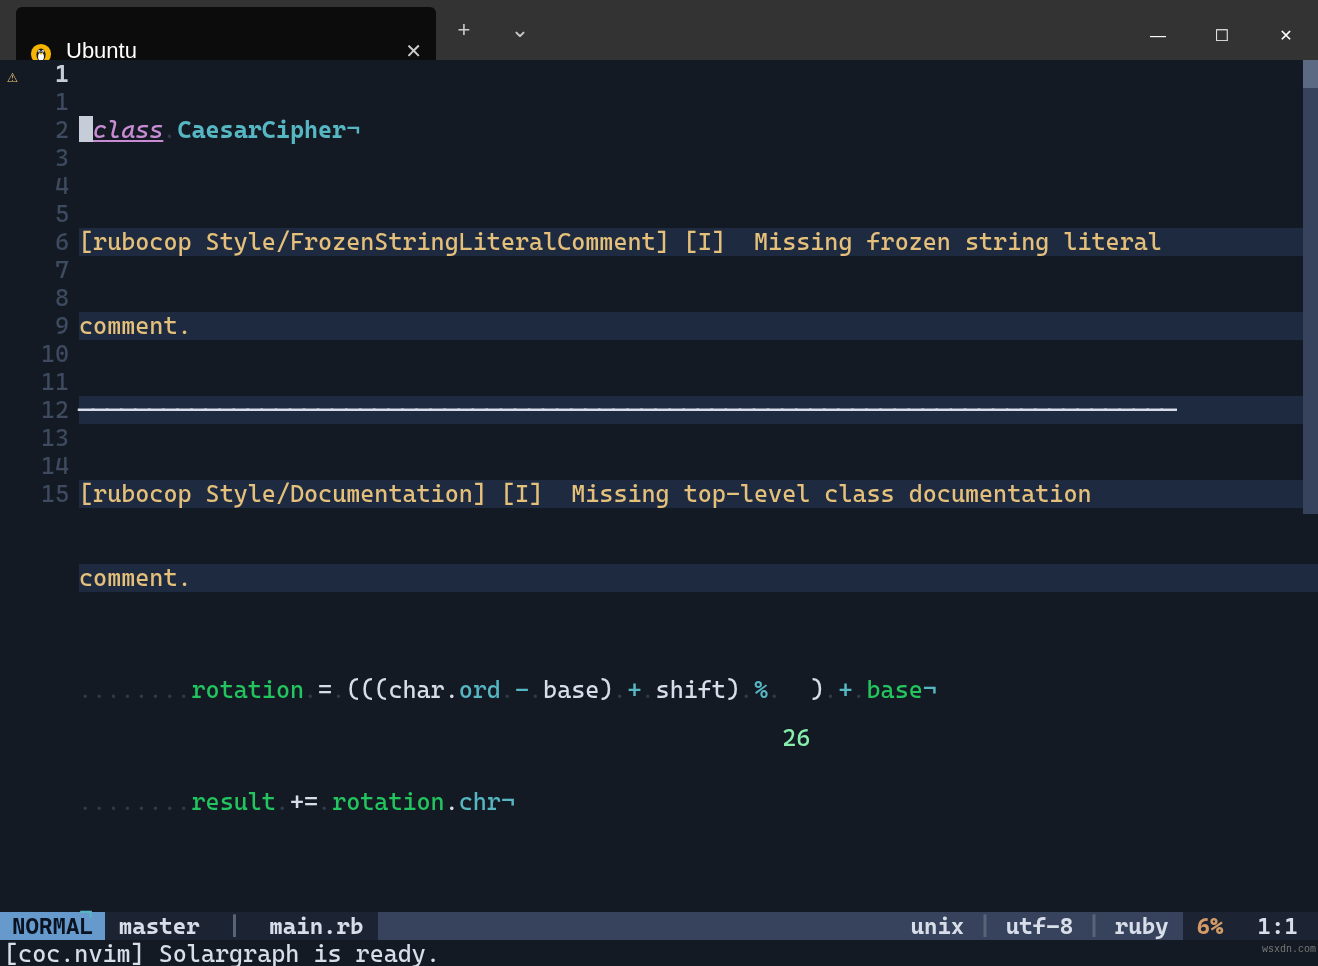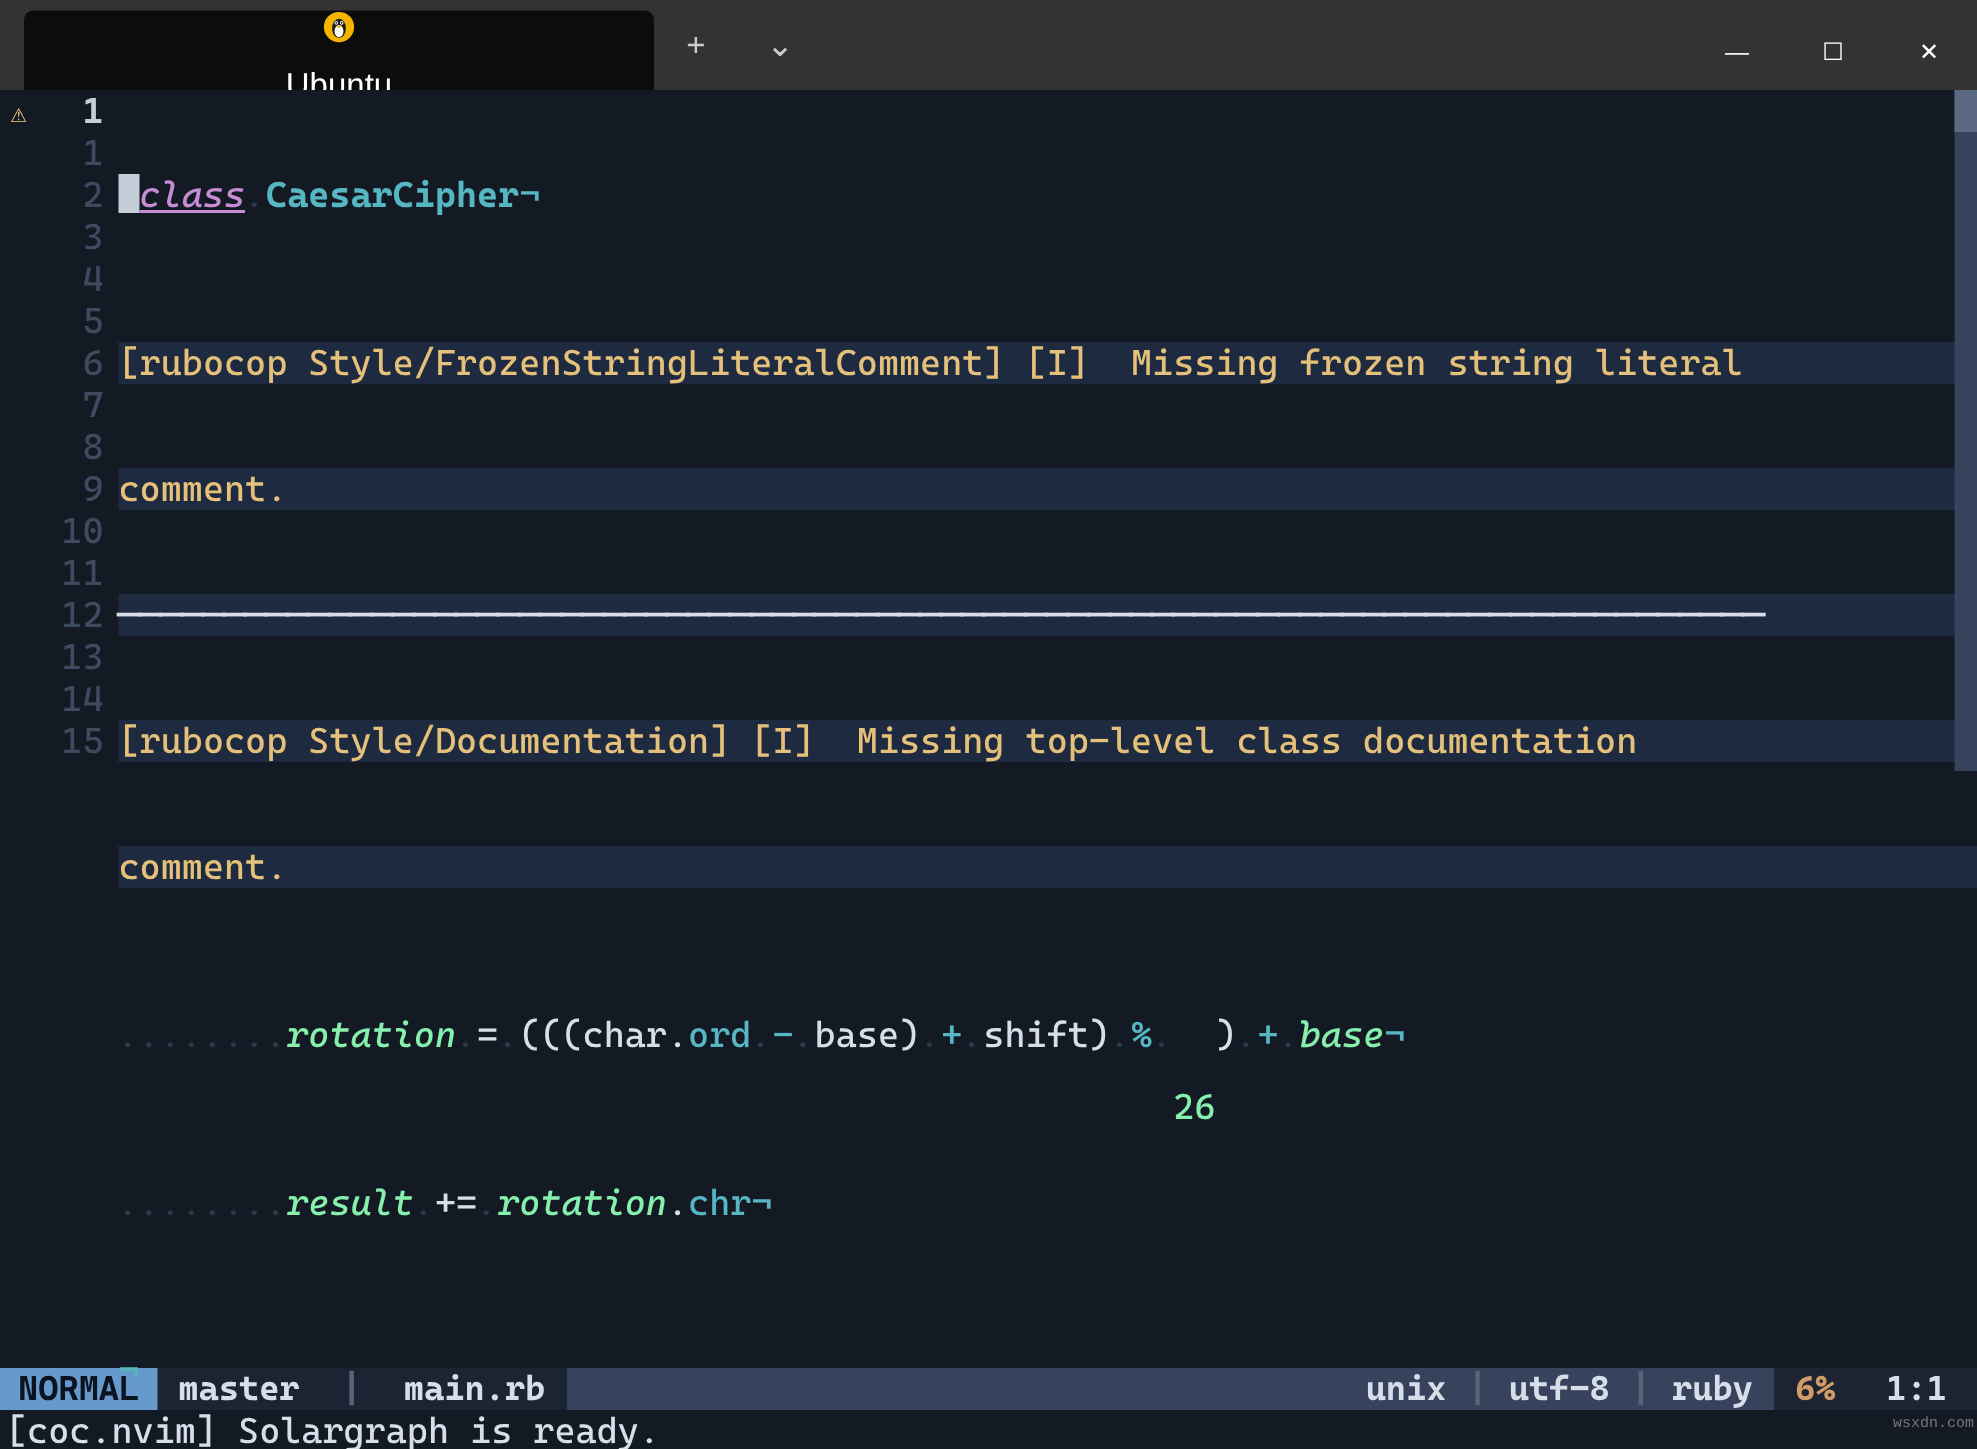--- a/index.html
+++ b/index.html
@@ -1,22 +1,22 @@
 <!DOCTYPE html>
 <html><head>
 <meta charset="utf-8">
 <style>
   * { margin:0; padding:0; box-sizing:border-box; }
   html,body { width:1318px; height:966px; overflow:hidden; background:#131a24;
     font-family:"Cascadia Mono","Consolas","DejaVu Sans Mono",monospace;
     font-size:24px; line-height:28px; color:#c5cdd9; }
   .titlebar { height:60px; background:#333333; display:flex; align-items:flex-end; }
   .tabs { display:flex; align-items:center; height:100%; padding-left:16px; }
-  .tab { display:flex; align-items:center; background:#0c0c0c; height:58px;
-    border-radius:6px 6px 0 0; padding:0 14px; gap:14px; margin-top:12px; min-width:420px;flex-direction:column; }
+  .tab { display:flex; align-items:flex-end; background:#0c0c0c; height:58px;
+    border-radius:6px 6px 0 0; padding:0 14px; gap:14px; margin-top:12px; min-width:420px; }
   .tab .icon { width:22px; height:22px; display:flex; align-items:center; justify-content:center; }
   .tab .tab-title { color:#ffffff; font-size:22px; font-family:"Segoe UI",sans-serif; flex:1 }
   .tab .close { color:#cccccc; font-size:20px; font-family:"Segoe UI",sans-serif; }
   .toolbar-icon { width:56px; height:60px; display:flex; align-items:center; justify-content:center;
     color:#cccccc; font-size:22px; font-family:"Segoe UI",sans-serif; }
   .window-controls { margin-left:auto; display:flex; }
   .win-btn { width:64px; height:48px; display:flex; align-items:center; justify-content:center;
     color:#ffffff; font-family:"Segoe UI Symbol",sans-serif; font-size:16px; }
   .editor { position:relative; height:852px; background:#131a24; display:flex; }
   .sign-col { width:25px; }
@@ -27,21 +27,21 @@
   .code { flex:1; position:relative; white-space:pre; }
   .row { height:28px; display:flex; align-items:flex-start; }
   .float { background:#1e2a3f; }
   .cursor-line { background:#131a24; }
   .cursor-cell { background:#c5cdd9; width:14px; height:26px; display:inline-block; }
   .kw-i { color:#c88cd4; font-style:italic; }
   .classname { color:#56b6c2; font-weight:bold; }
   .msg  { color:#e5c07b; }
   .sep  { color:#d8dee9; }
   .dim  { color:#30394a; font-style:italic; }
-  .id   { color:#86efac;font-style:italic; }
+  .id   { color:#22c55e; }
   .num  { color:#86efac;margin-top:48px; }
   .fn   { color:#56b6c2; }
   .op   { color:#56b6c2; }
   .eol  { color:#56b6c2; }
   .punct{ color:#d8dee9; }
   .scrollbar { position:absolute; right:0; top:0; width:15px; height:454px; background:#37435c; }
   .scrollbar::before { content:""; position:absolute; right:0; top:0; width:15px; height:28px; background:#5b6982; }
   .statusline { height:28px; background:#1c2434; display:flex; align-items:flex-end; font-weight:bold;
     font-size:23px; }
   .mode { background:#6699cc; color:#0b1220; padding:0 12px; height:100%; display:flex; align-items:center; }

